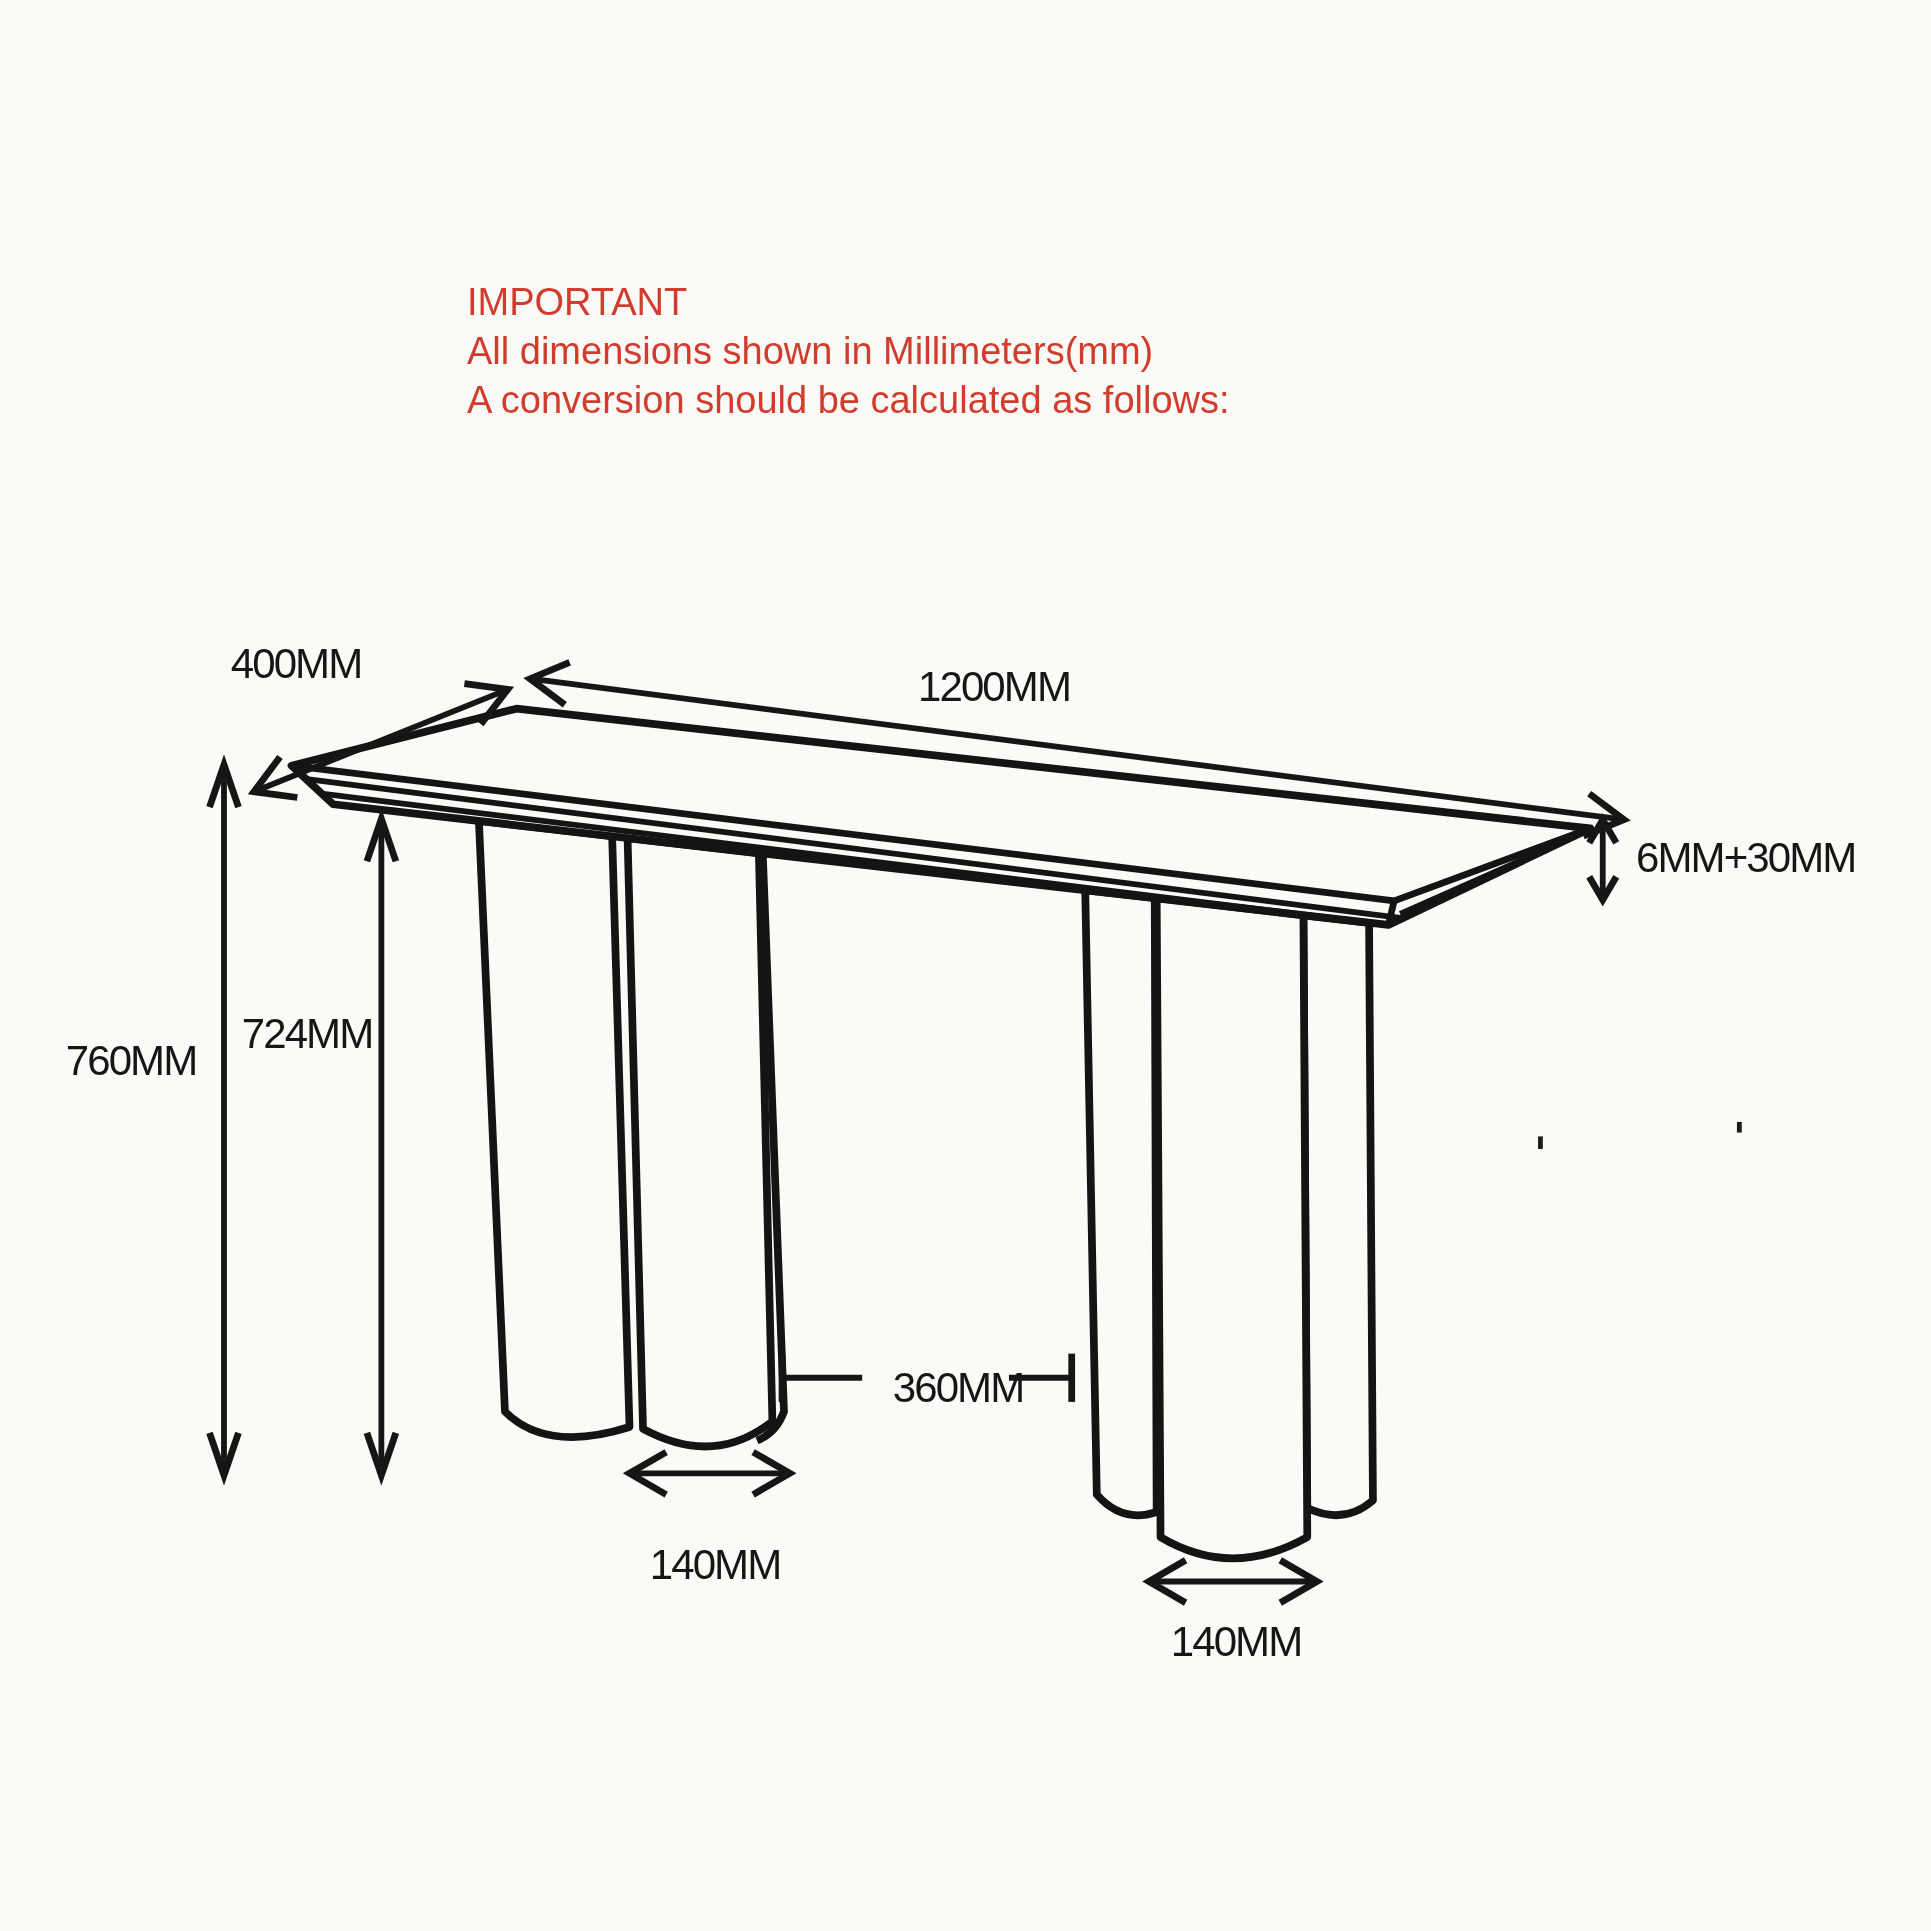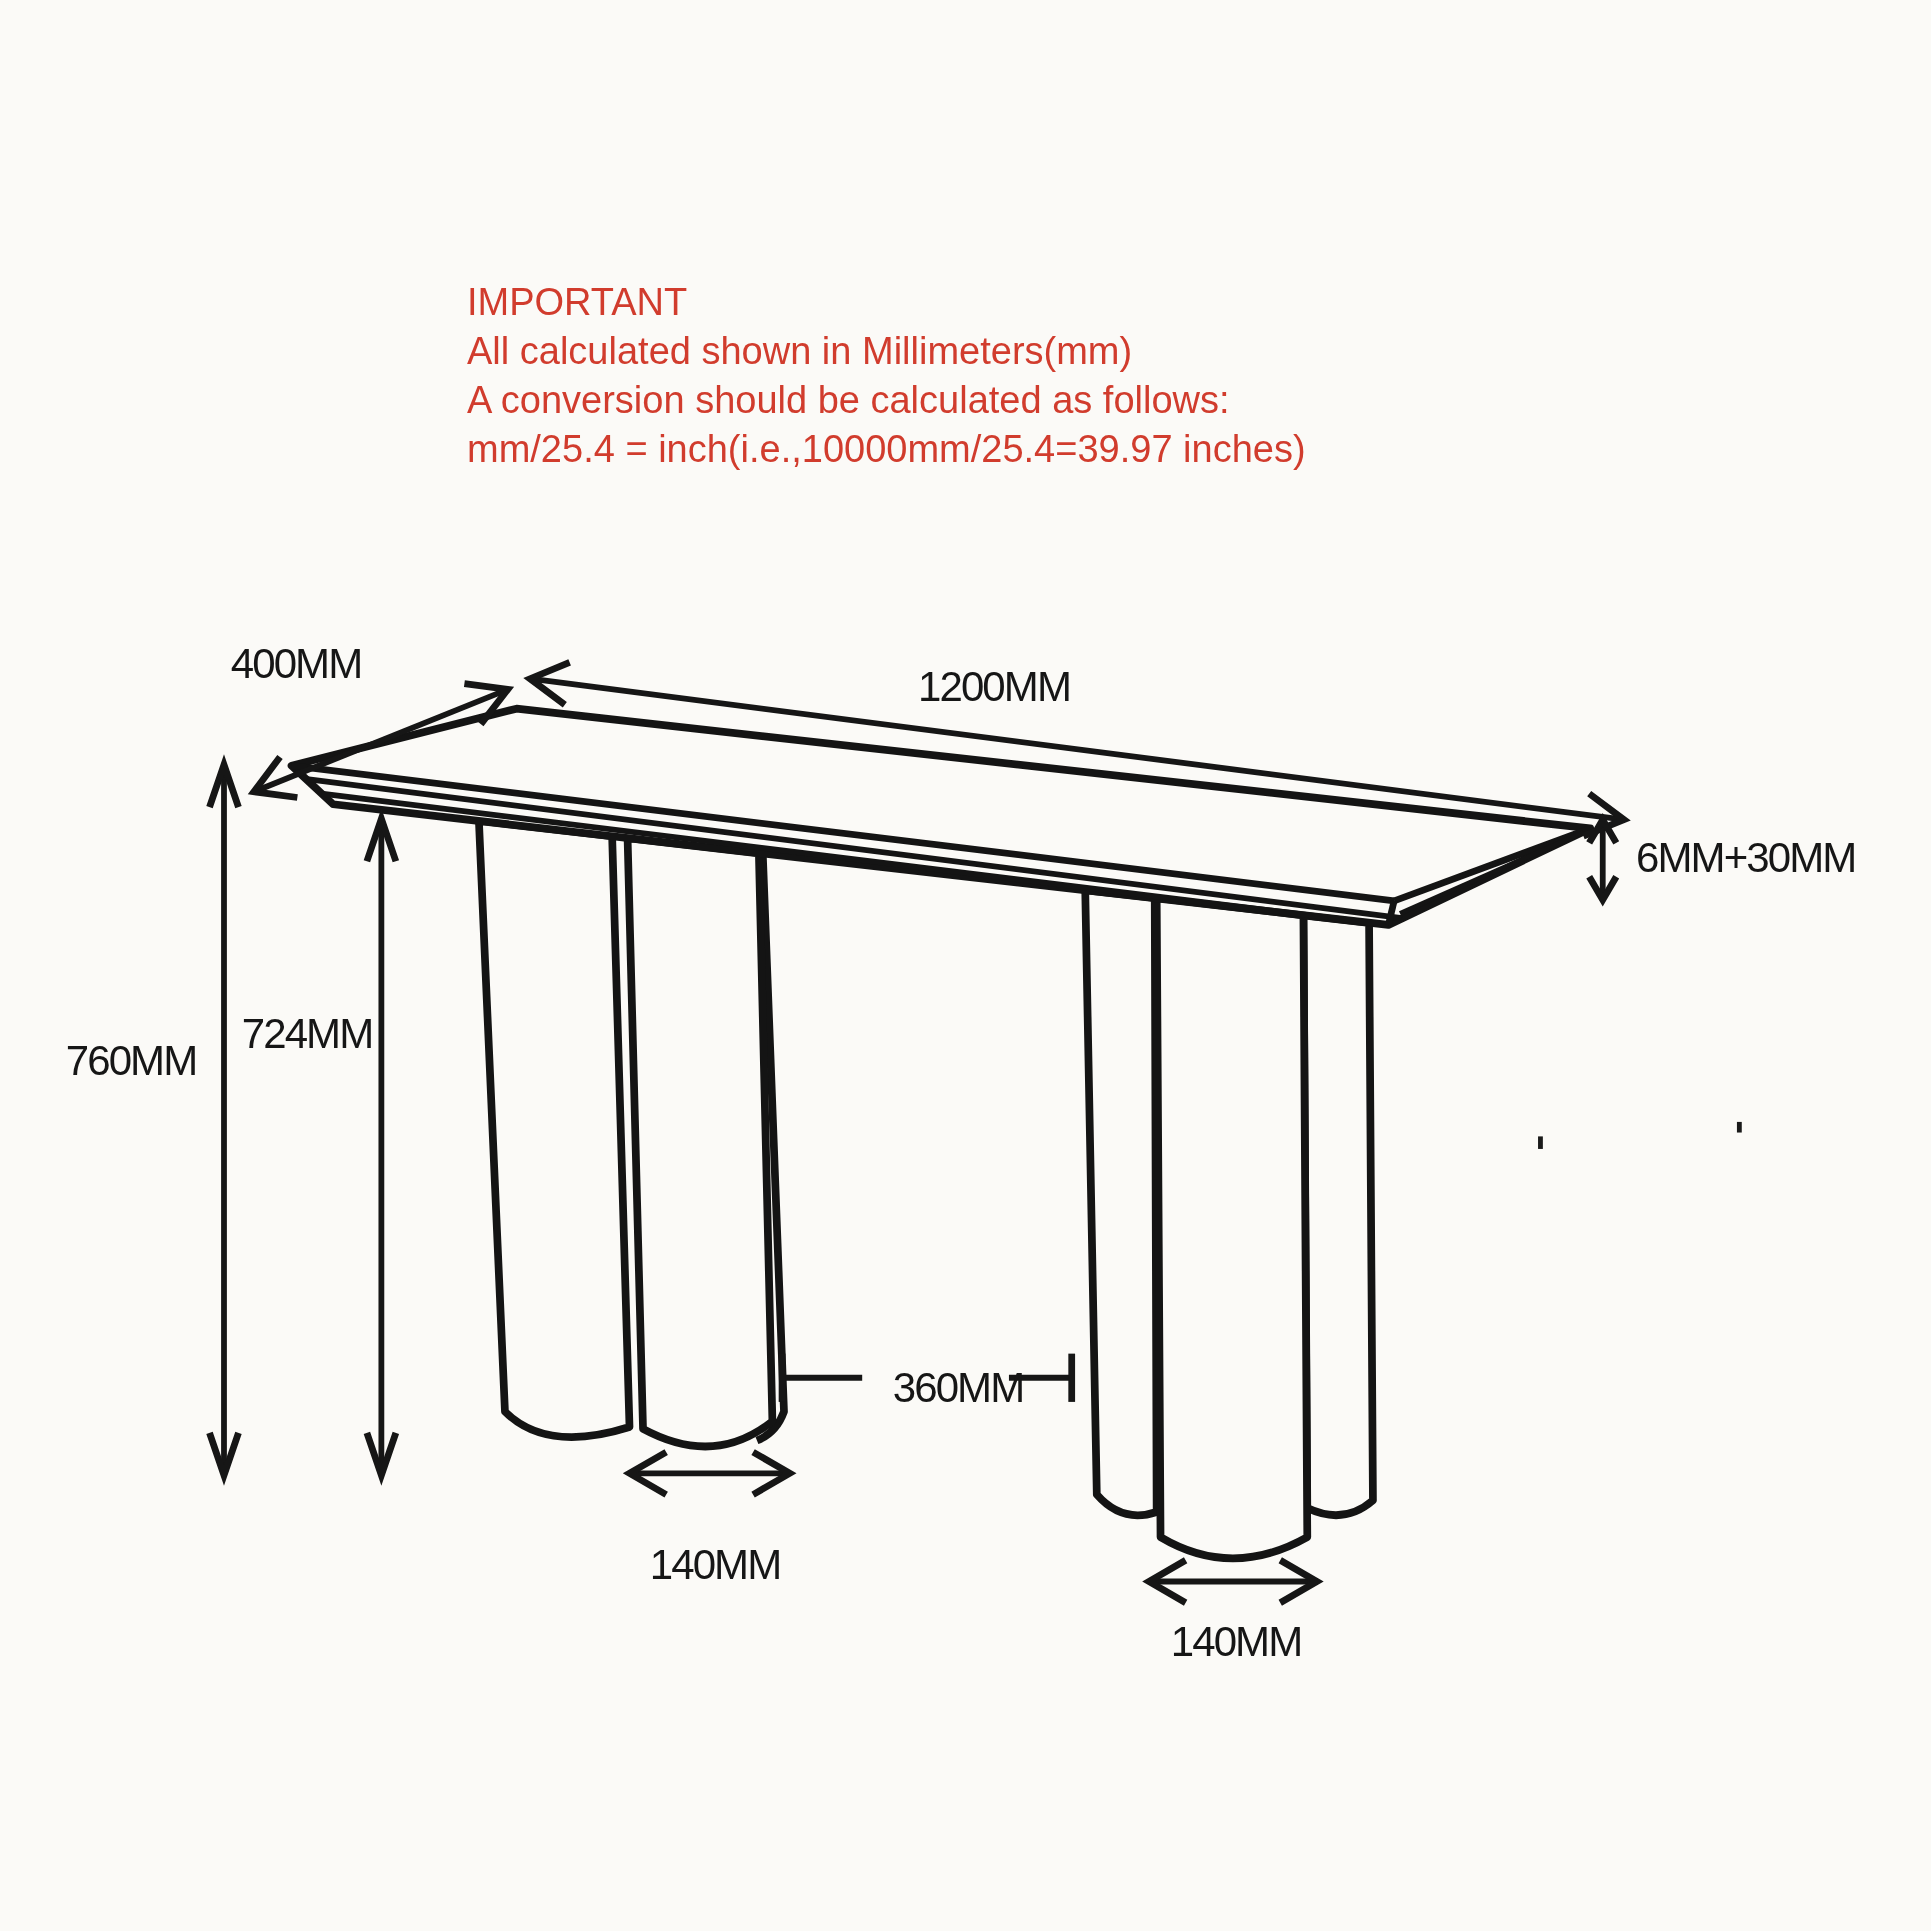--- a/index.html
+++ b/index.html
@@ -31,23 +31,22 @@
   }
   .dim-label.left-anchored{transform:translate(0,-50%);}
 </style>
 </head>
 <body>
 
 <div class="canvas" style="background: rgb(251, 250, 247);">
 
   <div class="notice" style="color: rgb(209, 60, 45);">
     <span>IMPORTANT</span>
-    <span>All calculated shown in Millimeters(mm)</span>
+    <span>All dimensions shown in Millimeters(mm)</span>
     <span>A conversion should be calculated as follows:</span>
-    <span>mm/25.4 = inch(i.e.,10000mm/25.4=39.97 inches)</span>
   </div>
 
   <svg class="draw" viewBox="0 0 2000 2000">
     <g stroke="#141414" fill="none" stroke-linejoin="round">
 
       <path d="M496,850 L523,1462 Q566,1505 652,1478 L634,866 Z" fill="#fbfaf7" stroke-width="8"></path>
       <path d="M790,884 L812,1462 Q804,1484 784,1492" stroke-width="8"></path>
       <path d="M650,868 L666,1480 Q740,1520 800,1472 L786,884 Z" fill="#fbfaf7" stroke-width="8"></path>
 
       <path d="M1124,922 L1136,1548 Q1162,1578 1198,1566 L1196,930 Z" fill="#fbfaf7" stroke-width="8"></path>

